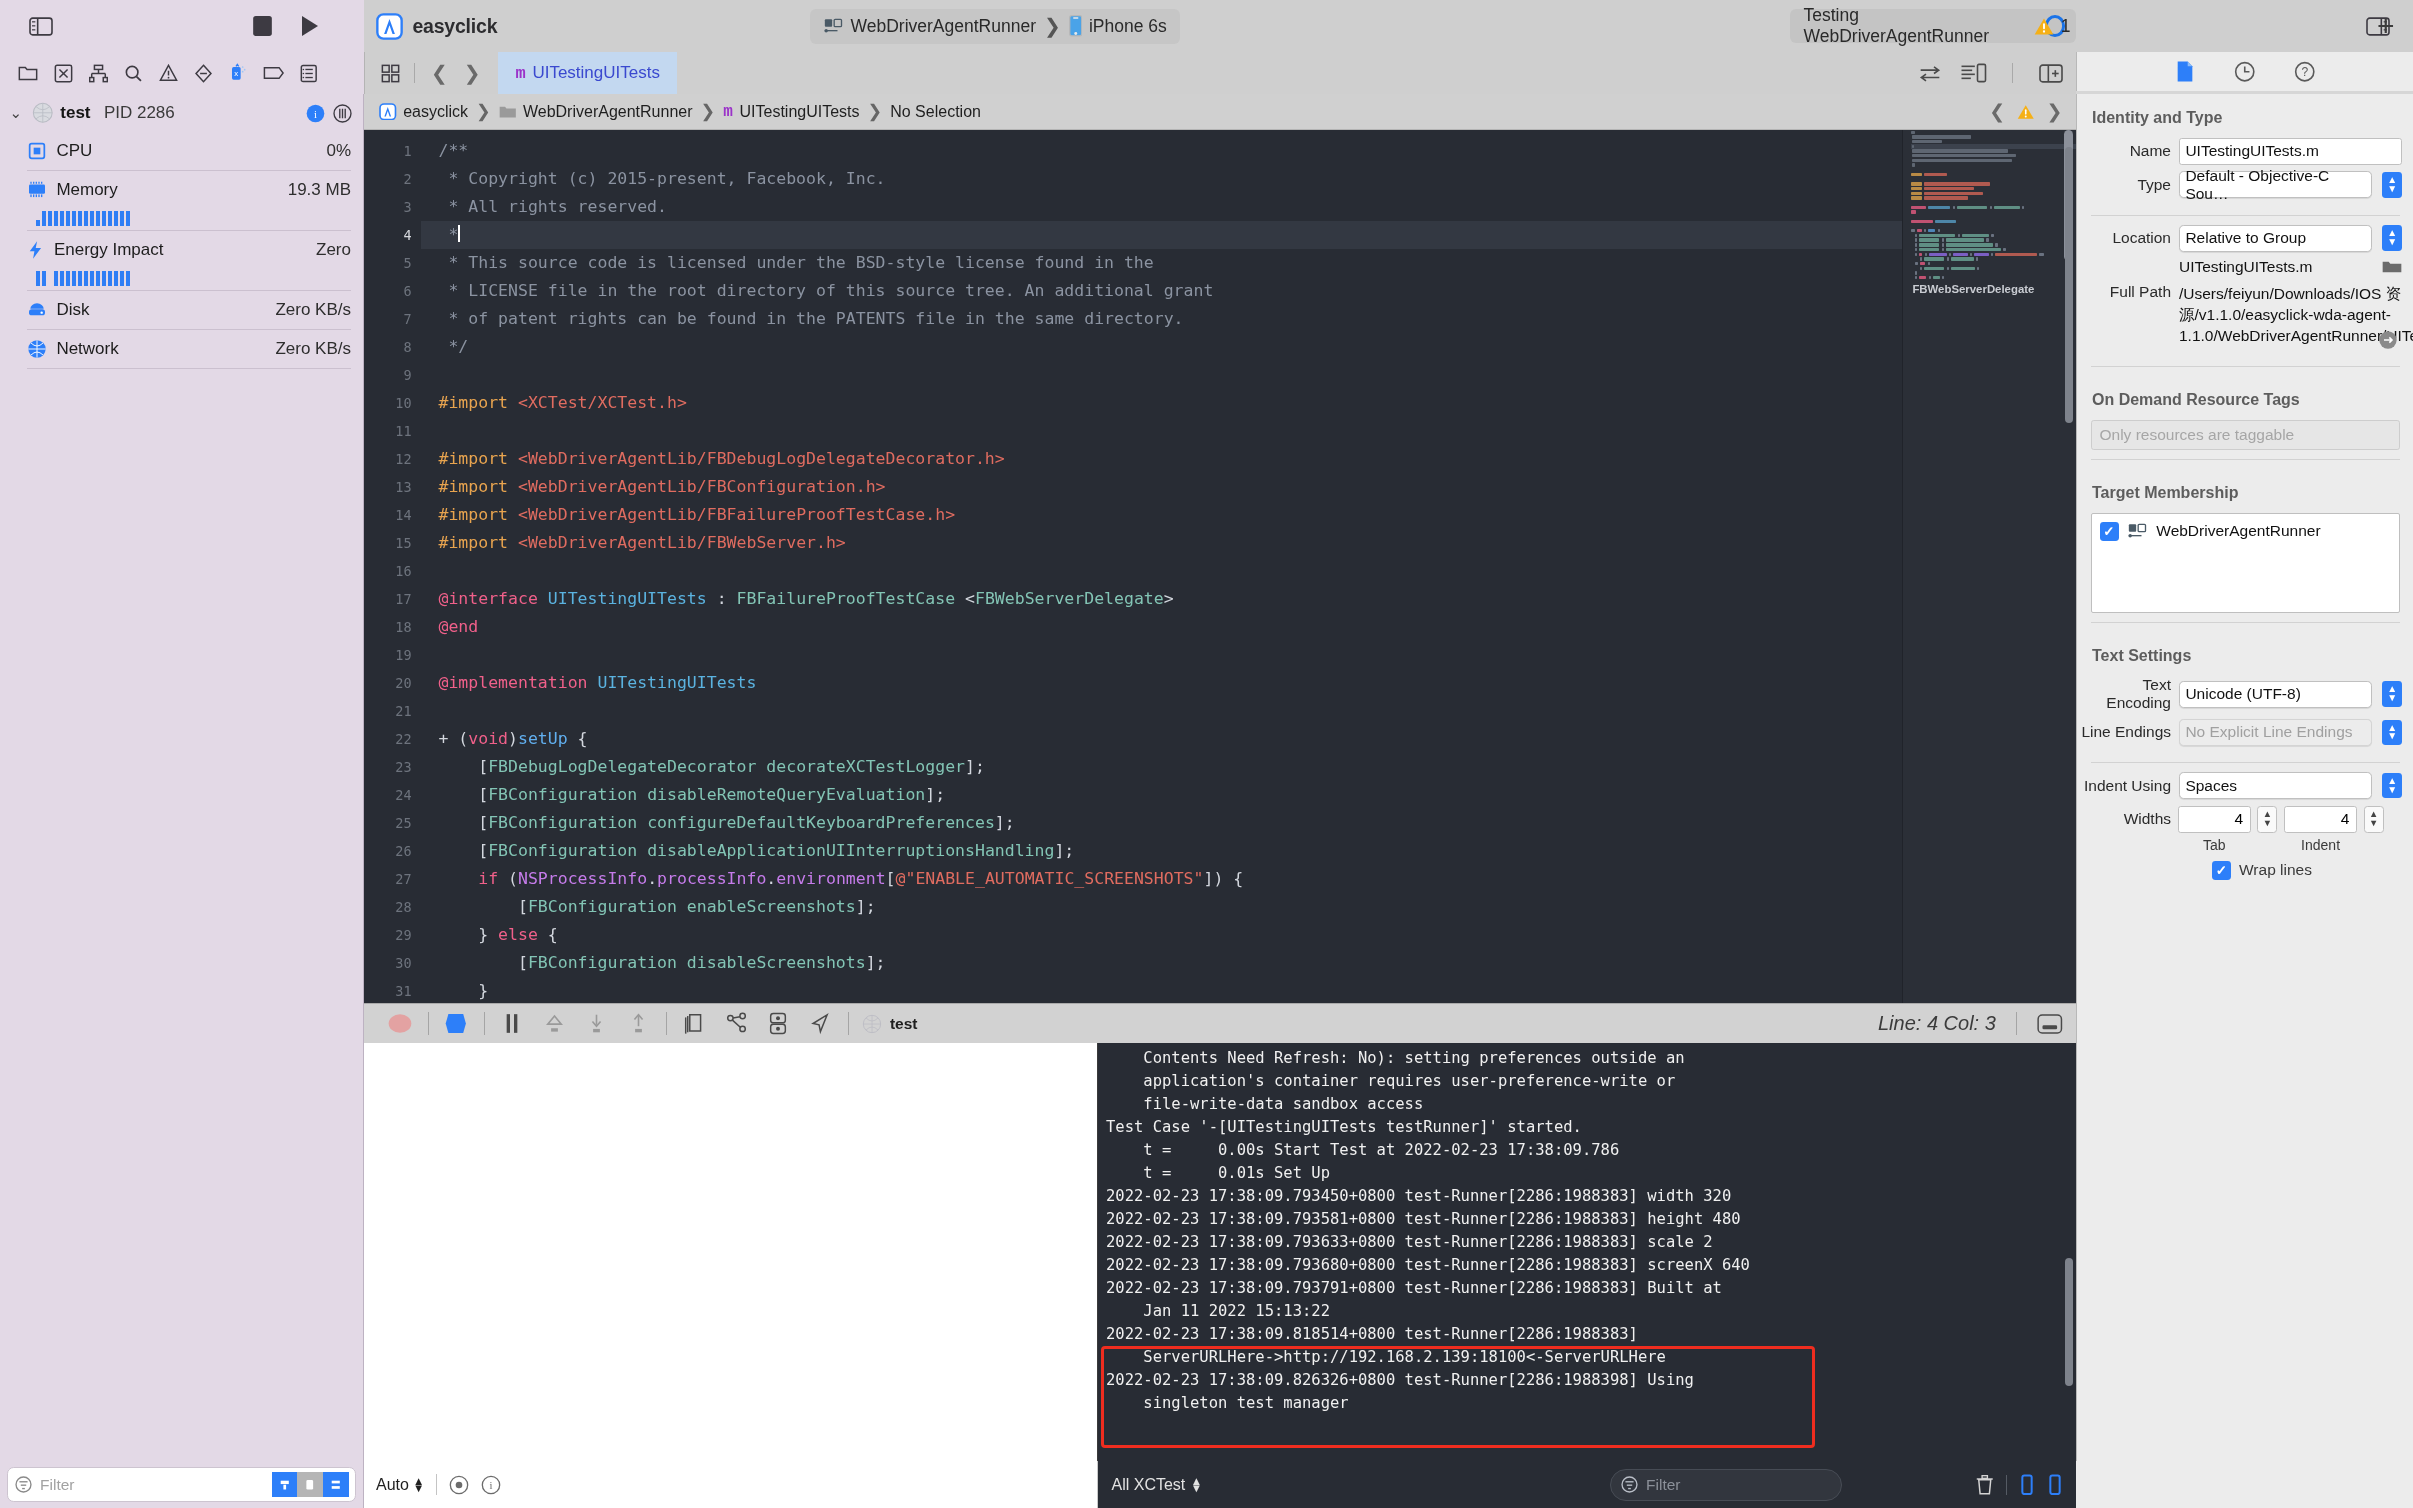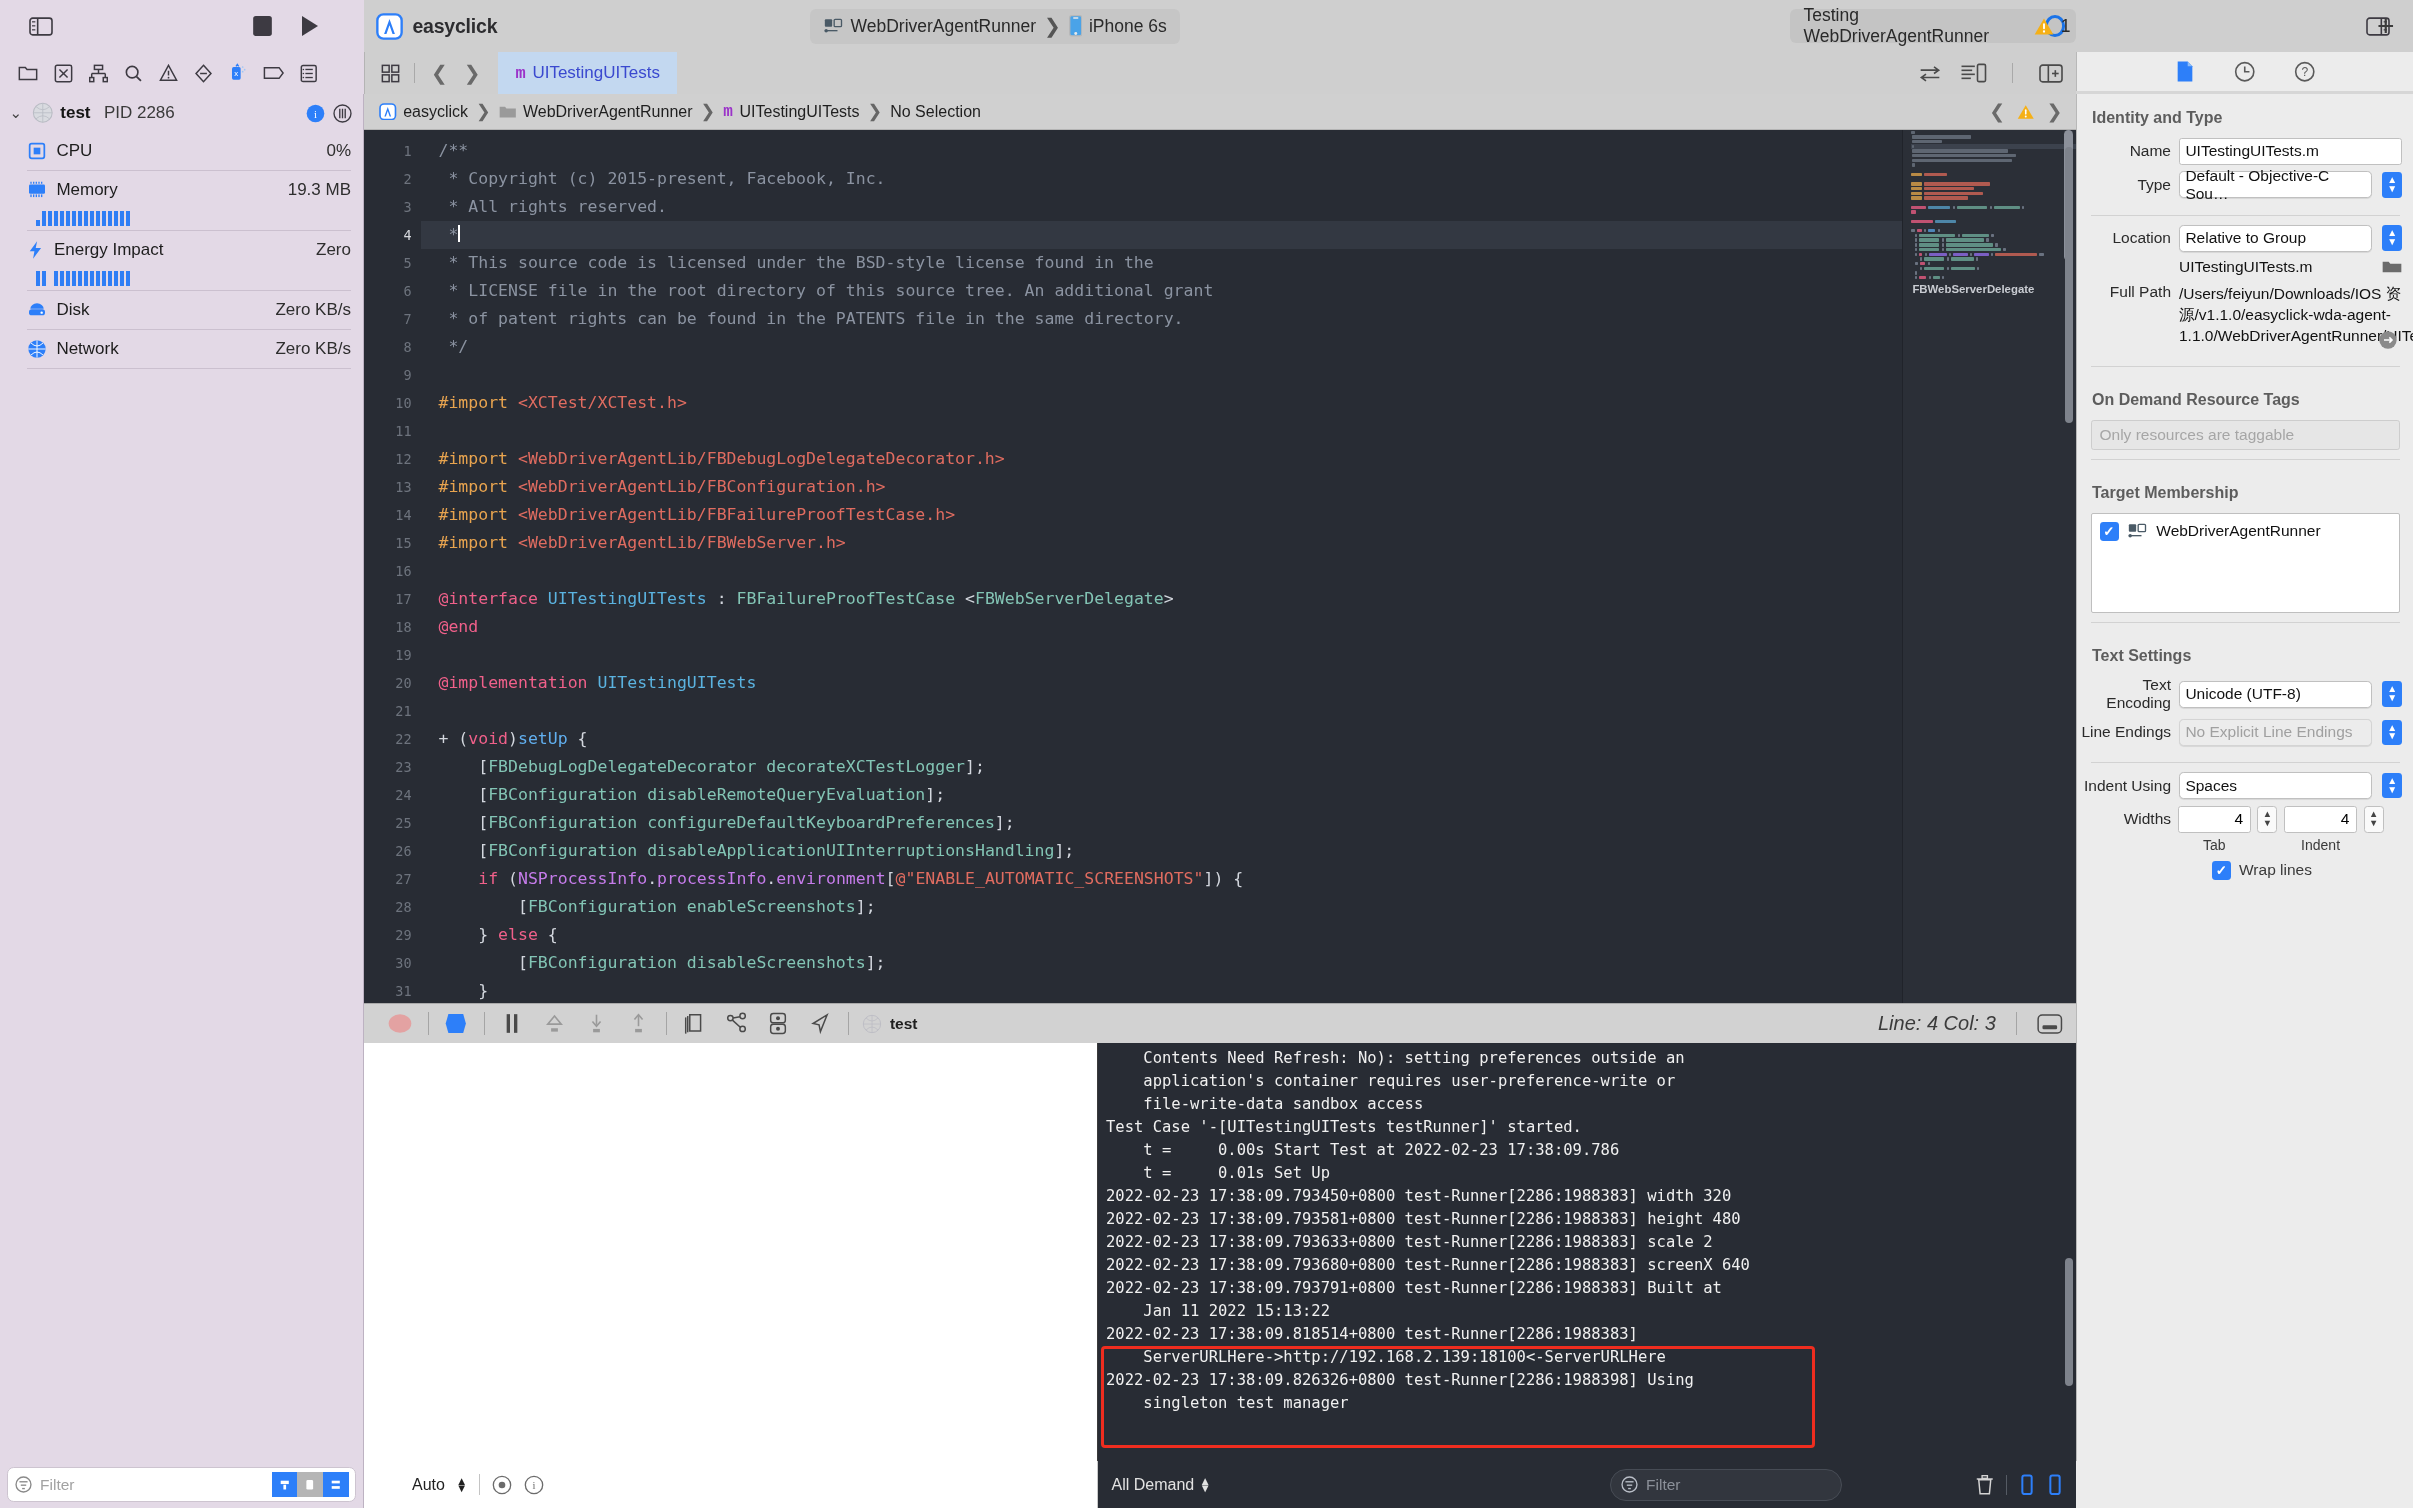--- a/index.html
+++ b/index.html
@@ -117,21 +117,21 @@
   .debug-area { height: 418px; flex: 0 0 418px; display: flex; background: #282c34; }
   .dbg-vars { width: 734px; flex: 0 0 734px; background: #ffffff; border-right: 0.7px solid #3a3a3a; display: flex; flex-direction: column; }
   .dbg-console { flex: 1; background: #282c34; display: flex; flex-direction: column; position: relative; overflow: hidden; }
   .console-text { flex: 1; padding: 4px 16px 0 8px; overflow: hidden; position: relative; }
   .console-text .cl { font-family: "DejaVu Sans Mono", monospace; font-size: 15.5px; line-height: 23px; color: #f0f0f0; white-space: pre; }
   .redbox { position: absolute; border: 3.4px solid #ef2d1f; border-radius: 4px; }
 
   .bottombar { height: 47px; flex: 0 0 47px; display: flex; }
   .bb-left { width: 364px; background: #e3d9e6; display: flex; align-items: center; padding: 0 6.7px; border-right: 0.7px solid #bdb2c2;}
   .bb-center { width: 734px; background: #ffffff; display: flex; align-items: center; padding-left: 12px; gap: 12px; border-right: 0.7px solid #c9c9c9;}
-  .bb-auto { font-size: 16px; color: #1f1f1f; display: flex; align-items: center; gap: 11px; margin-left: 36px;}
+  .bb-auto { font-size: 16px; color: #1f1f1f; display: flex; align-items: center; gap: 4px;}
   .bb-console { flex: 1; background: #282c34; display: flex; align-items: center; padding: 0 13.5px; position: relative; }
   .bb-alloutput { font-size: 16px; color: #e2e2e2; display: flex; align-items: center; gap: 5.4px; }
   .filter-dark { position: absolute; left: 512px; width: 232px; height: 32px; background: #32363e; border: 0.7px solid #474c55; border-radius: 16px; display: flex; align-items: center; padding: 0 9.4px; gap: 6.7px;}
   .filter-dark .ph { color: #8b9099; font-size: 15.5px; }
   .bb-dark-right { position: absolute; right: 13.5px; display: flex; align-items: center; gap: 12px; }
   .bb-insp { width: 337px; background: #ececec; }
 
   
   .inspector { width: 337px; flex: 0 0 337px; background: #ececec; border-left: 0.7px solid #b8b8b8; display: flex; flex-direction: column; overflow: hidden; }
   .insp-section-title { font-size: 16px; font-weight: bold; color: #5d5d5d; padding: 15px 0 10.8px 15px; }
@@ -1097,21 +1097,21 @@
       </span>
       <span>
         <svg width="20" height="20" viewBox="0 0 30 30">
             <circle cx="15" cy="15" r="13" fill="none" stroke="#6b6b6b" stroke-width="2"></circle>
             <text x="15" y="21" font-size="16" fill="#6b6b6b" text-anchor="middle" font-family="serif">i</text>
           </svg>
       </span>
     </div>
     <div class="bb-console">
       <span class="bb-alloutput">
-        <span>All Demand</span>
+        <span>All XCTest</span>
         <span style="font-size:11.4px;line-height:8.8px;display:inline-flex;flex-direction:column">▲<span style="margin-top:-2px">▼</span></span>
       </span>
       <span class="filter-dark">
         <span>
           <svg width="19" height="19" viewBox="0 0 28 28">
               <circle cx="14" cy="14" r="11" fill="none" stroke="#b9bec7" stroke-width="2"></circle>
               <line x1="8" y1="10" x2="20" y2="10" stroke="#b9bec7" stroke-width="2"></line>
               <line x1="10" y1="15" x2="18" y2="15" stroke="#b9bec7" stroke-width="2"></line>
               <line x1="12" y1="20" x2="16" y2="20" stroke="#b9bec7" stroke-width="2"></line>
             </svg>

